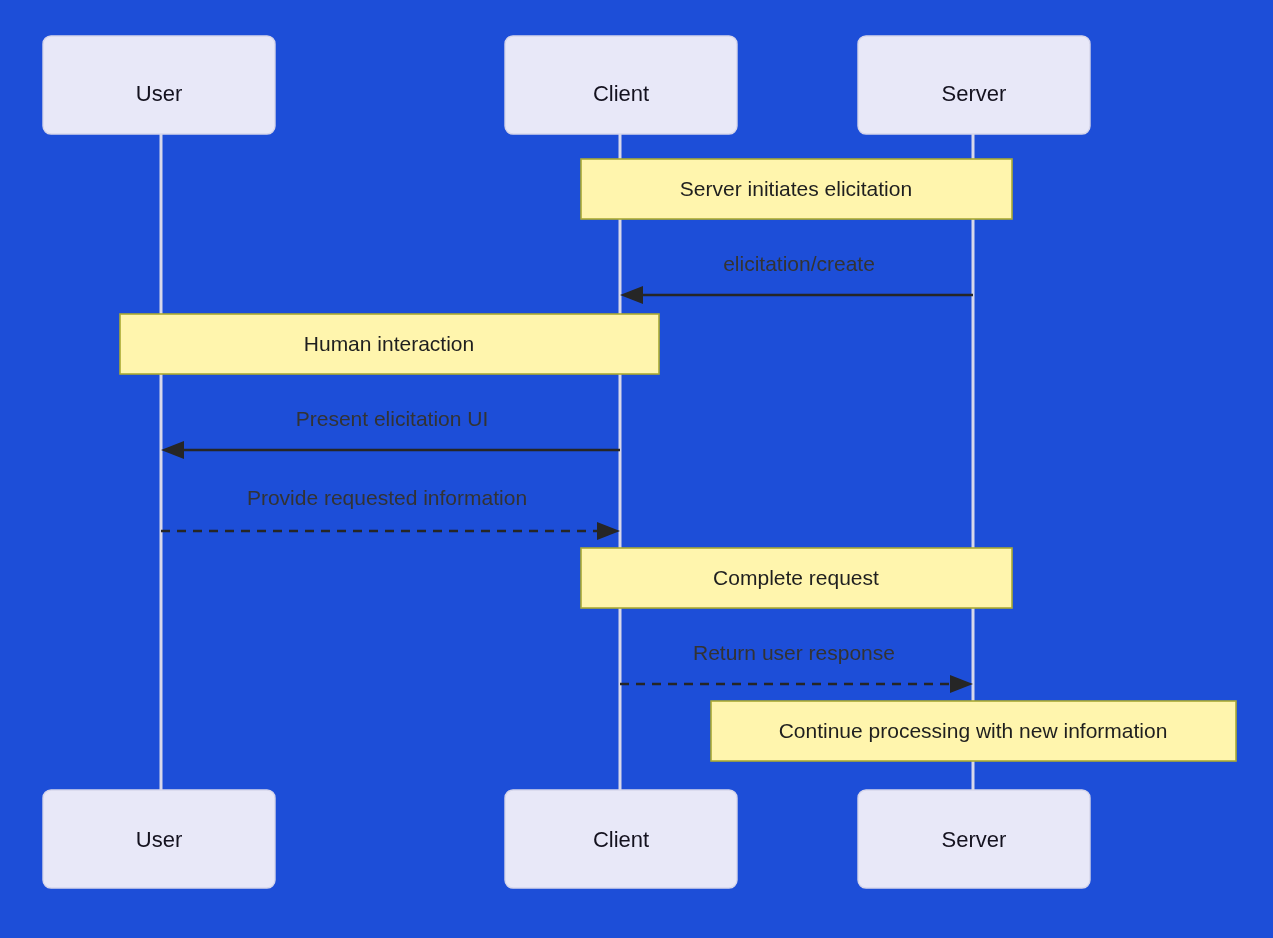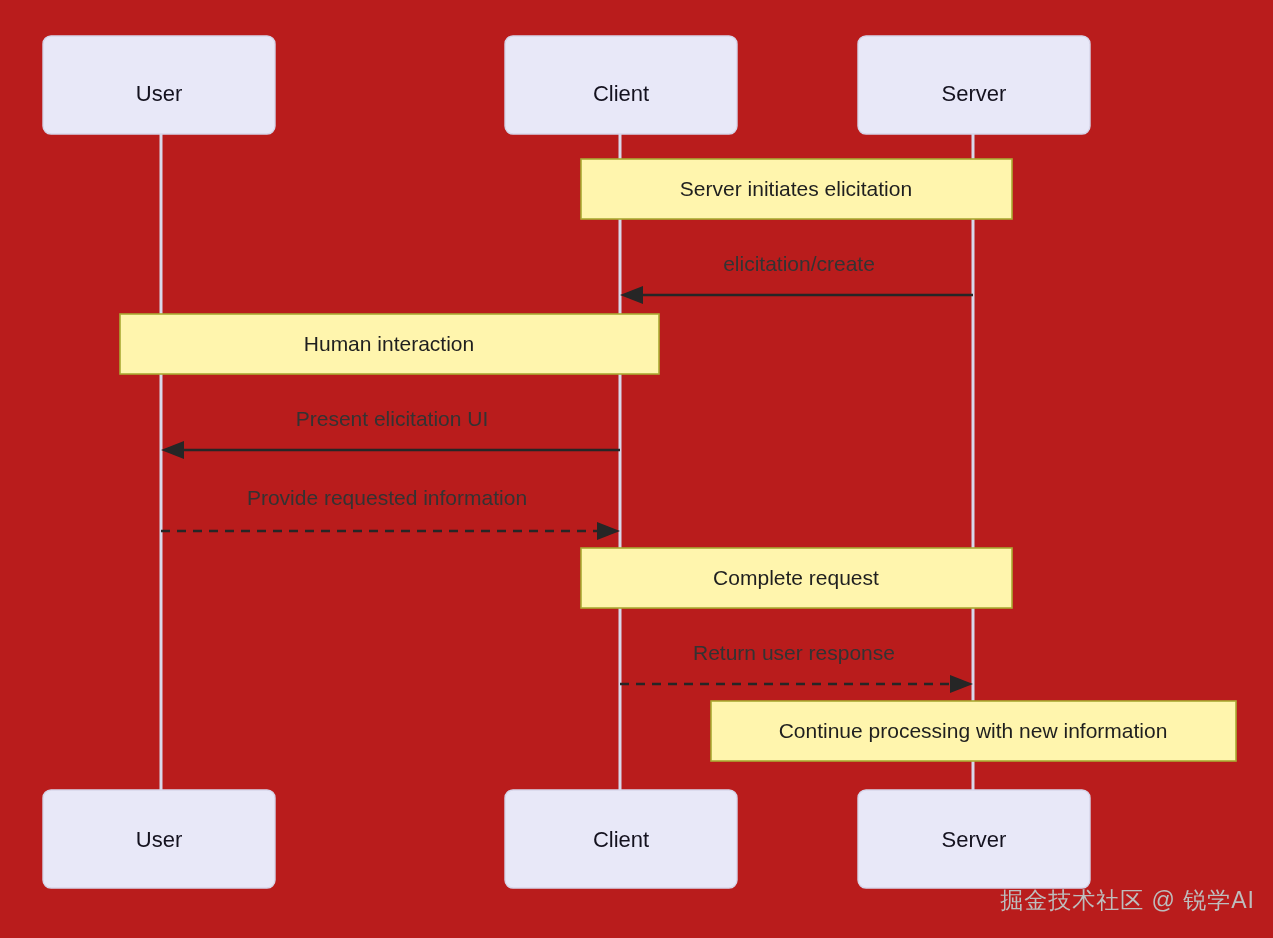--- a/index.html
+++ b/index.html
@@ -7,21 +7,21 @@
     padding: 0;
     background: #ffffff;
   }
   body {
     font-family: "Liberation Sans", sans-serif;
   }
   #canvas {
     position: relative;
     width: 1273px;
     height: 938px;
-    background: #b91c1c;
+    background: #1d4ed8;
     overflow: hidden;
   }
   #diagram-svg {
     position: absolute;
     left: 0;
     top: 0;
     width: 1273px;
     height: 938px;
   }
   .participant-box-rect {
@@ -167,15 +167,14 @@
         <text class="participant-label" x="621" y="841">Client</text>
       </g>
       <g>
         <rect class="participant-box-rect" x="858" y="790" width="232" height="98" rx="8" ry="8"></rect>
         <text class="participant-label" x="974" y="841">Server</text>
       </g>
     </g>
 
   </svg>
 
-  <div id="watermark">掘金技术社区 @ 锐学AI</div>
 
 </div>
 
 </body></html>

